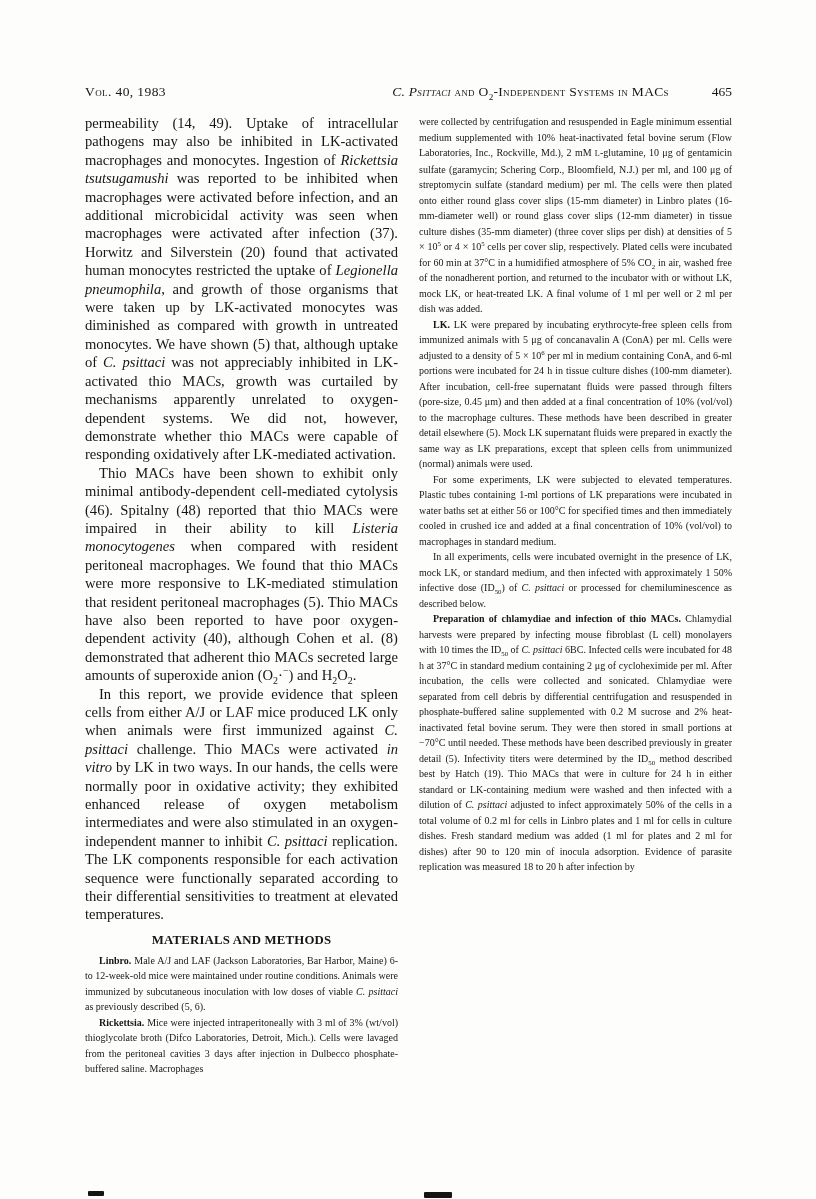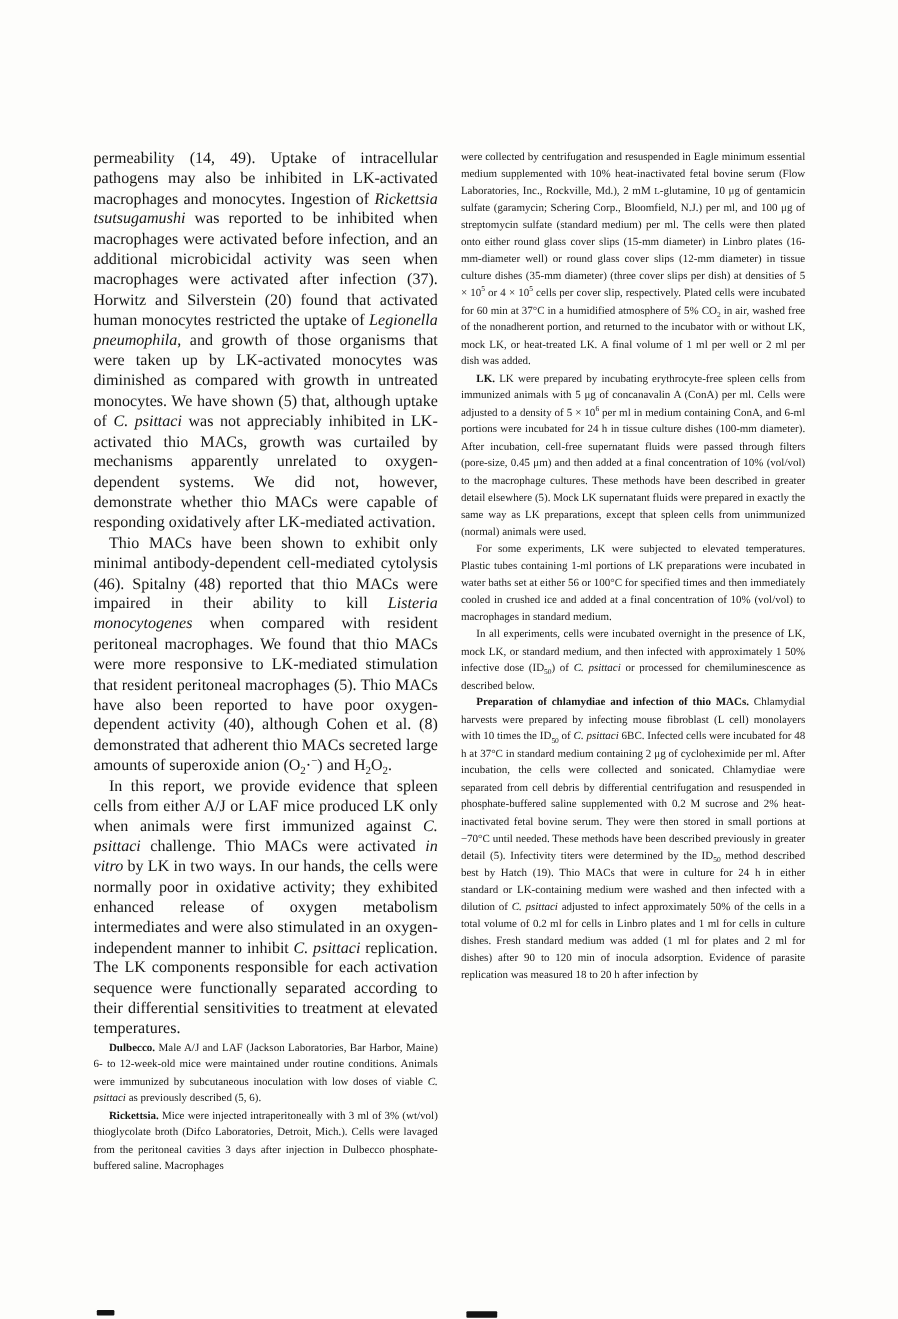--- a/index.html
+++ b/index.html
@@ -34,21 +34,21 @@
       letter-spacing: 0.3px;
       white-space: nowrap;
       padding-left: 120px; 
     }
     .page-num { text-align: right; }
     .columns {
       display: flex;
       gap: 21px;
       margin-top: 15px;
     }
-    .col { width: 313px; margin-top: 36px; }
+    .col { width: 313px; }
     .para {
       text-align: justify;
       hyphens: auto;
       -webkit-hyphens: auto;
     }
     .intro {
       font-size: 14.6px;
       line-height: 18.4px;
     }
     .methods {
@@ -71,27 +71,33 @@
       border-radius: 1px;
     }
     #artifact-1 { left: 88px;  top: 1191px; width: 16px; height: 5px; }
     #artifact-2 { left: 424px; top: 1192px; width: 28px; height: 6px; }
   </style>
 </head>
 <body>
 
 <div class="page">
 
+  <header class="page-header">
+    <span class="volume">Vol. 40, 1983</span>
+    <span class="running-title"><i>C. Psittaci</i> and O<sub>2</sub>-Independent Systems in MACs</span>
+    <span class="page-num">465</span>
+  </header>
 
   <div class="columns">
     <div class="col">
         <p class="para intro">permeability (14, 49). Uptake of intracellular pathogens may also be inhibited in LK-activated macrophages and monocytes. Ingestion of <i>Rickettsia tsutsugamushi</i> was reported to be inhibited when macrophages were activated before infection, and an additional microbicidal activity was seen when macrophages were activated after infection (37). Horwitz and Silverstein (20) found that activated human monocytes restricted the uptake of <i>Legionella pneumophila</i>, and growth of those organisms that were taken up by LK-activated monocytes was diminished as compared with growth in untreated monocytes. We have shown (5) that, although uptake of <i>C. psittaci</i> was not appreciably inhibited in LK-activated thio MACs, growth was curtailed by mechanisms apparently unrelated to oxygen-dependent systems. We did not, however, demonstrate whether thio MACs were capable of responding oxidatively after LK-mediated activation.</p>
         <p class="para intro indent">Thio MACs have been shown to exhibit only minimal antibody-dependent cell-mediated cytolysis (46). Spitalny (48) reported that thio MACs were impaired in their ability to kill <i>Listeria monocytogenes</i> when compared with resident peritoneal macrophages. We found that thio MACs were more responsive to LK-mediated stimulation that resident peritoneal macrophages (5). Thio MACs have also been reported to have poor oxygen-dependent activity (40), although Cohen et al. (8) demonstrated that adherent thio MACs secreted large amounts of superoxide anion (O<sub>2</sub>·<sup>−</sup>) and H<sub>2</sub>O<sub>2</sub>.</p>
         <p class="para intro indent">In this report, we provide evidence that spleen cells from either A/J or LAF mice produced LK only when animals were first immunized against <i>C. psittaci</i> challenge. Thio MACs were activated <i>in vitro</i> by LK in two ways. In our hands, the cells were normally poor in oxidative activity; they exhibited enhanced release of oxygen metabolism intermediates and were also stimulated in an oxygen-independent manner to inhibit <i>C. psittaci</i> replication. The LK components responsible for each activation sequence were functionally separated according to their differential sensitivities to treatment at elevated temperatures.</p>
-        <p class="para methods indent"><b>Dulbecco.</b> Male A/J and LAF (Jackson Laboratories, Bar Harbor, Maine) 6- to 12-week-old mice were maintained under routine conditions. Animals were immunized by subcutaneous inoculation with low doses of viable <i>C. psittaci</i> as previously described (5, 6).</p>
+        <h2 class="section-heading">MATERIALS AND METHODS</h2>
+        <p class="para methods indent"><b>Linbro.</b> Male A/J and LAF (Jackson Laboratories, Bar Harbor, Maine) 6- to 12-week-old mice were maintained under routine conditions. Animals were immunized by subcutaneous inoculation with low doses of viable <i>C. psittaci</i> as previously described (5, 6).</p>
         <p class="para methods indent"><b>Rickettsia.</b> Mice were injected intraperitoneally with 3 ml of 3% (wt/vol) thioglycolate broth (Difco Laboratories, Detroit, Mich.). Cells were lavaged from the peritoneal cavities 3 days after injection in Dulbecco phosphate-buffered saline. Macrophages</p>
       </div>
     <div class="col">
         <p class="para methods">were collected by centrifugation and resuspended in Eagle minimum essential medium supplemented with 10% heat-inactivated fetal bovine serum (Flow Laboratories, Inc., Rockville, Md.), 2 mM <sc>L</sc>-glutamine, 10 μg of gentamicin sulfate (garamycin; Schering Corp., Bloomfield, N.J.) per ml, and 100 μg of streptomycin sulfate (standard medium) per ml. The cells were then plated onto either round glass cover slips (15-mm diameter) in Linbro plates (16-mm-diameter well) or round glass cover slips (12-mm diameter) in tissue culture dishes (35-mm diameter) (three cover slips per dish) at densities of 5 × 10<sup>5</sup> or 4 × 10<sup>5</sup> cells per cover slip, respectively. Plated cells were incubated for 60 min at 37°C in a humidified atmosphere of 5% CO<sub>2</sub> in air, washed free of the nonadherent portion, and returned to the incubator with or without LK, mock LK, or heat-treated LK. A final volume of 1 ml per well or 2 ml per dish was added.</p>
         <p class="para methods indent"><b>LK.</b> LK were prepared by incubating erythrocyte-free spleen cells from immunized animals with 5 μg of concanavalin A (ConA) per ml. Cells were adjusted to a density of 5 × 10<sup>6</sup> per ml in medium containing ConA, and 6-ml portions were incubated for 24 h in tissue culture dishes (100-mm diameter). After incubation, cell-free supernatant fluids were passed through filters (pore-size, 0.45 μm) and then added at a final concentration of 10% (vol/vol) to the macrophage cultures. These methods have been described in greater detail elsewhere (5). Mock LK supernatant fluids were prepared in exactly the same way as LK preparations, except that spleen cells from unimmunized (normal) animals were used.</p>
         <p class="para methods indent">For some experiments, LK were subjected to elevated temperatures. Plastic tubes containing 1-ml portions of LK preparations were incubated in water baths set at either 56 or 100°C for specified times and then immediately cooled in crushed ice and added at a final concentration of 10% (vol/vol) to macrophages in standard medium.</p>
         <p class="para methods indent">In all experiments, cells were incubated overnight in the presence of LK, mock LK, or standard medium, and then infected with approximately 1 50% infective dose (ID<sub>50</sub>) of <i>C. psittaci</i> or processed for chemiluminescence as described below.</p>
         <p class="para methods indent"><b>Preparation of chlamydiae and infection of thio MACs.</b> Chlamydial harvests were prepared by infecting mouse fibroblast (L cell) monolayers with 10 times the ID<sub>50</sub> of <i>C. psittaci</i> 6BC. Infected cells were incubated for 48 h at 37°C in standard medium containing 2 μg of cycloheximide per ml. After incubation, the cells were collected and sonicated. Chlamydiae were separated from cell debris by differential centrifugation and resuspended in phosphate-buffered saline supplemented with 0.2 M sucrose and 2% heat-inactivated fetal bovine serum. They were then stored in small portions at −70°C until needed. These methods have been described previously in greater detail (5). Infectivity titers were determined by the ID<sub>50</sub> method described best by Hatch (19). Thio MACs that were in culture for 24 h in either standard or LK-containing medium were washed and then infected with a dilution of <i>C. psittaci</i> adjusted to infect approximately 50% of the cells in a total volume of 0.2 ml for cells in Linbro plates and 1 ml for cells in culture dishes. Fresh standard medium was added (1 ml for plates and 2 ml for dishes) after 90 to 120 min of inocula adsorption. Evidence of parasite replication was measured 18 to 20 h after infection by</p>
       </div>
   </div>

